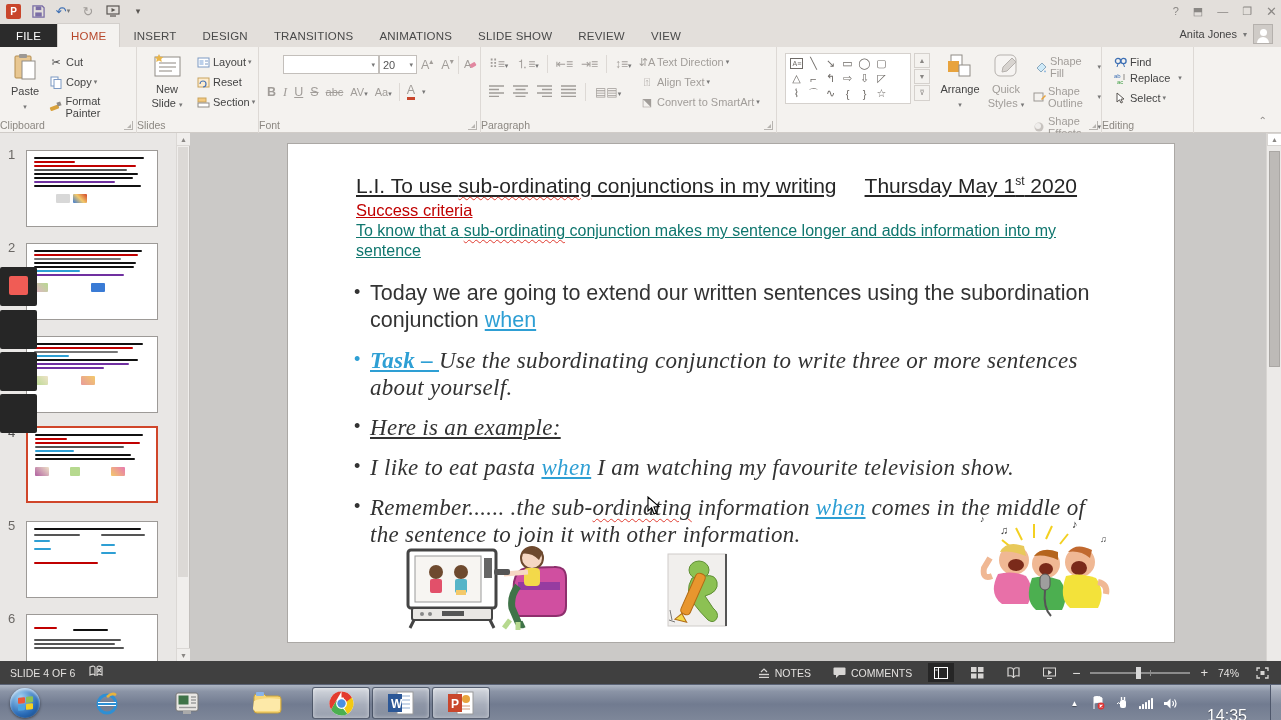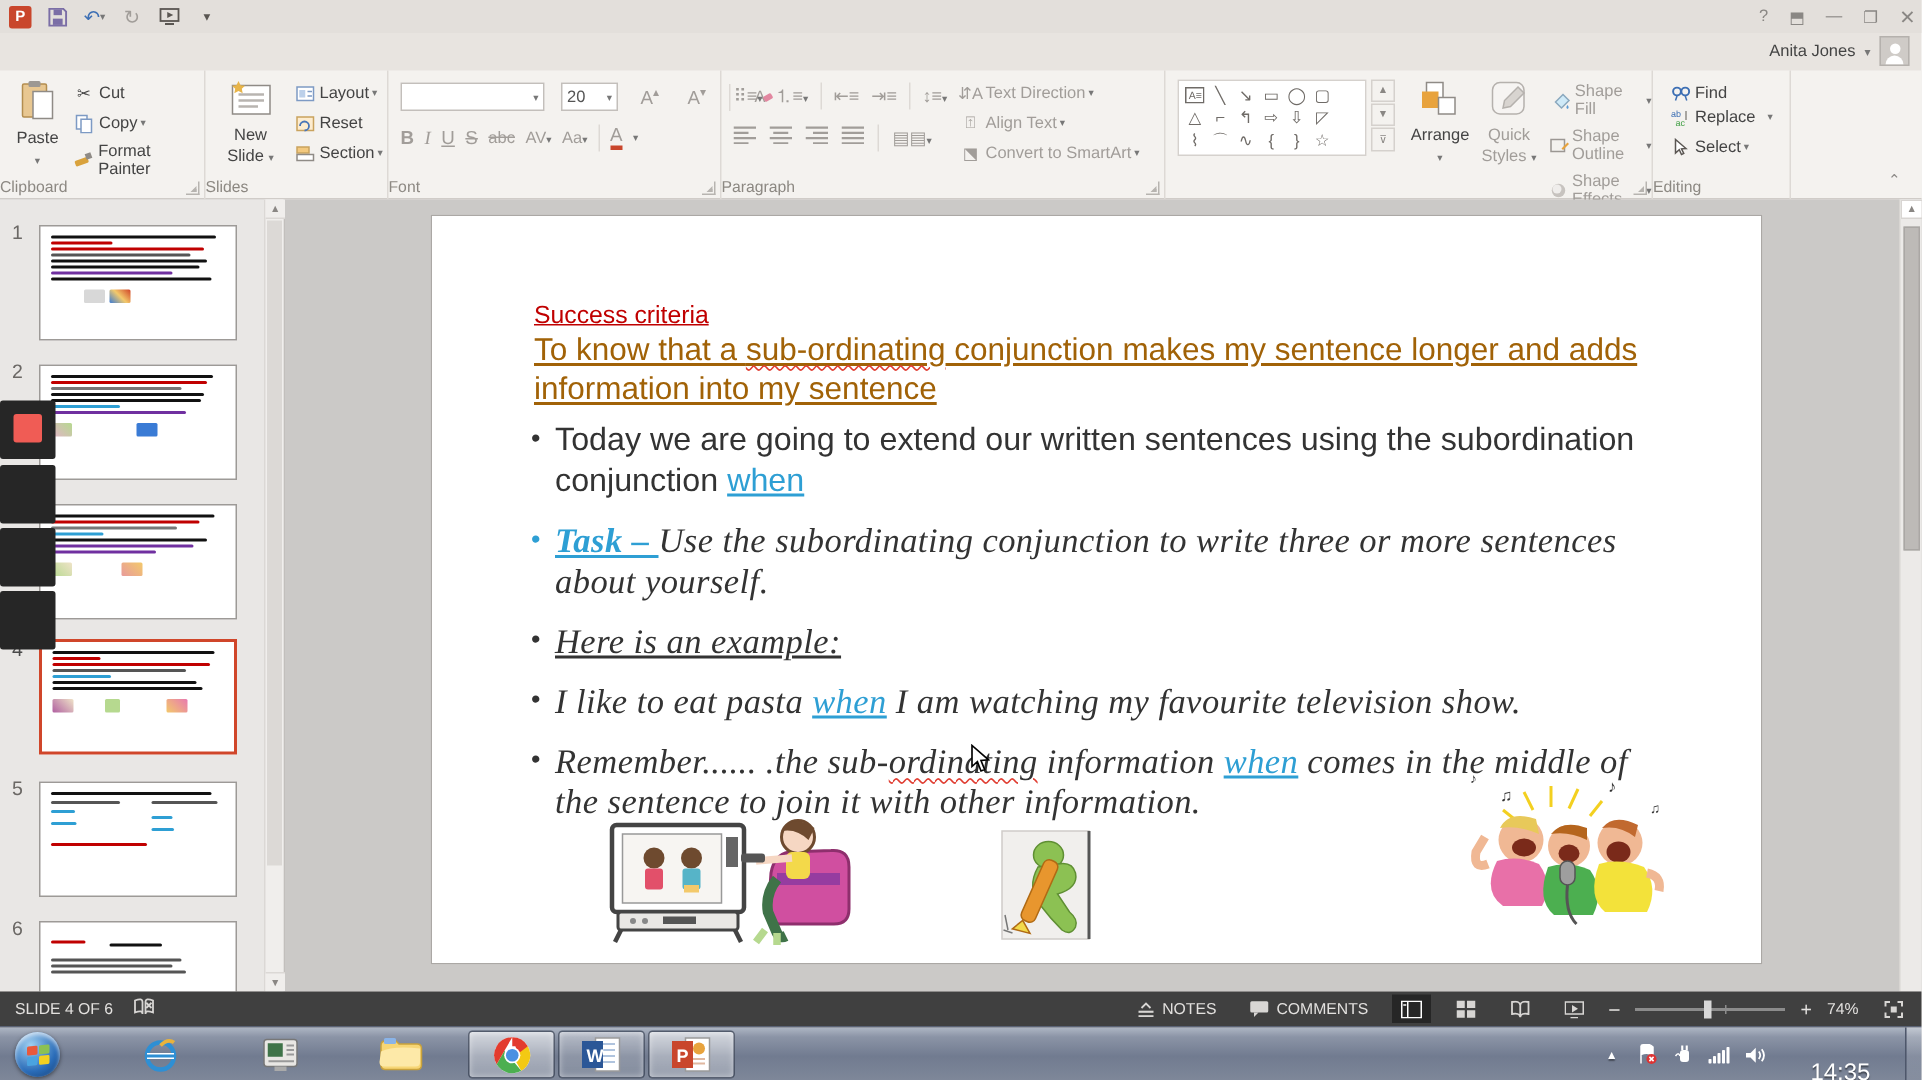--- a/index.html
+++ b/index.html
@@ -62,21 +62,21 @@
   .slide { position:absolute; left:97px; top:10px; width:888px; height:500px; background:#fff; border:1px solid #aba8a5; }
   .editor-scroll { position:absolute; right:0; top:0; width:15px; height:528px; background:#eceae8; border-left:1px solid #d8d5d2; }
   .escroll-thumb { position:absolute; left:2px; top:18px; width:11px; height:216px; background:#bdbab7; border:1px solid #aaa7a4; }
 
   .stitle { position:absolute; left:68px; top:30px; width:760px; font-size:21px; color:#262626; }
   .u { text-decoration:underline; }
   .sq { text-decoration:underline wavy #e03c31 1px; text-underline-offset:3px; }
   .blue { color:#2e9fd4; }
   .sgap { display:inline-block; width:28px; }
   .scrit { position:absolute; left:68px; top:57px; font-size:16.5px; color:#c00000; }
-  .sbody { position:absolute; left:68px; top:77px; width:740px; font-size:21px; color:#a16207; line-height:1.22; }
+  .sbody { position:absolute; left:68px; top:77px; width:740px; font-size:16px; color:#0f766e; line-height:1.22; }
   .bullets { position:absolute; left:66px; top:136px; width:752px; }
   .brow { display:flex; margin-bottom:13px; }
   .bdot { width:16px; font-size:18px; color:#333; flex:none; padding-top:2px; }
   .btxt { color:#333; }
   .f-sans { font-size:21.5px; line-height:1.25; }
   .f-hand { font-family:"Liberation Serif", serif; font-style:italic; font-size:23px; line-height:1.18; letter-spacing:.3px; }
   .bold { font-weight:bold; }
 
   .simg { position:absolute; }
 
@@ -134,20 +134,31 @@
     </div>
     <div class="wincontrols">
       <span>?</span>
       <span>⬒</span>
       <span>—</span>
       <span>❐</span>
       <span style="font-size:13px;">✕</span>
     </div>
   </div>
 
+  <div class="tabrow">
+    <div class="tab tab-file">FILE</div>
+    <div class="tab tab-active">HOME</div>
+    <div class="tab">INSERT</div>
+    <div class="tab">DESIGN</div>
+    <div class="tab">TRANSITIONS</div>
+    <div class="tab">ANIMATIONS</div>
+    <div class="tab">SLIDE SHOW</div>
+    <div class="tab">REVIEW</div>
+    <div class="tab">VIEW</div>
+  </div>
   <div class="user-area">
     <span>Anita Jones</span>
     <span style="font-size:8px; color:#777;">▾</span>
     <span class="avatar">
         <span class="head"></span>
         <span class="bodyy"></span>
       </span>
   </div>
 
   <div class="ribbon">
@@ -231,21 +242,21 @@
               </svg>
             </span>
             <span>Section</span>
             <span class="dd">▾</span>
           </div>
       </div>
       <div class="group-label">Slides</div>
     </div>
 
     <div class="group" style="left:259px; width:222px;">
-      <div class="abs" style="left:8px; top:8px; display:flex; gap:11px; align-items:center;">
+      <div class="abs" style="left:24px; top:8px; display:flex; gap:0; align-items:center;">
         <div class="fontbox" style="width:96px;">
             <span></span>
             <span class="dd">▾</span>
           </div>
         <div class="fontbox" style="width:38px;">
             <span>20</span>
             <span class="dd">▾</span>
           </div>
         <span class="fbtn">A<span style="font-size:8px; vertical-align:super;">▴</span></span>
         <span class="fbtn">A<span style="font-size:8px; vertical-align:super;">▾</span></span>
@@ -548,20 +559,23 @@
     <div class="overlaybox" style="top:134px;">
         <span class="redsq"></span>
       </div>
     <div class="overlaybox" style="top:177px;"></div>
     <div class="overlaybox" style="top:219px;"></div>
     <div class="overlaybox" style="top:261px;"></div>
 
     <div class="editor">
       <div class="slide">
 
+        <div class="stitle">
+          <span class="u"><span>L.I. To use </span><span class="sq">sub-ordinating</span><span> conjunctions in my writing</span></span><span class="sgap"></span><span class="u"><span>Thursday May 1</span><sup style="font-size:12px;">st</sup><span> 2020</span></span>
+        </div>
 
         <div class="scrit u">Success criteria</div>
 
         <div class="sbody">
           <span class="u"><span>To know that a </span><span class="sq">sub-ordinating</span><span> conjunction makes my sentence longer and adds information into my sentence</span></span>
         </div>
 
         <div class="bullets">
           <div class="brow">
             <span class="bdot">•</span>

